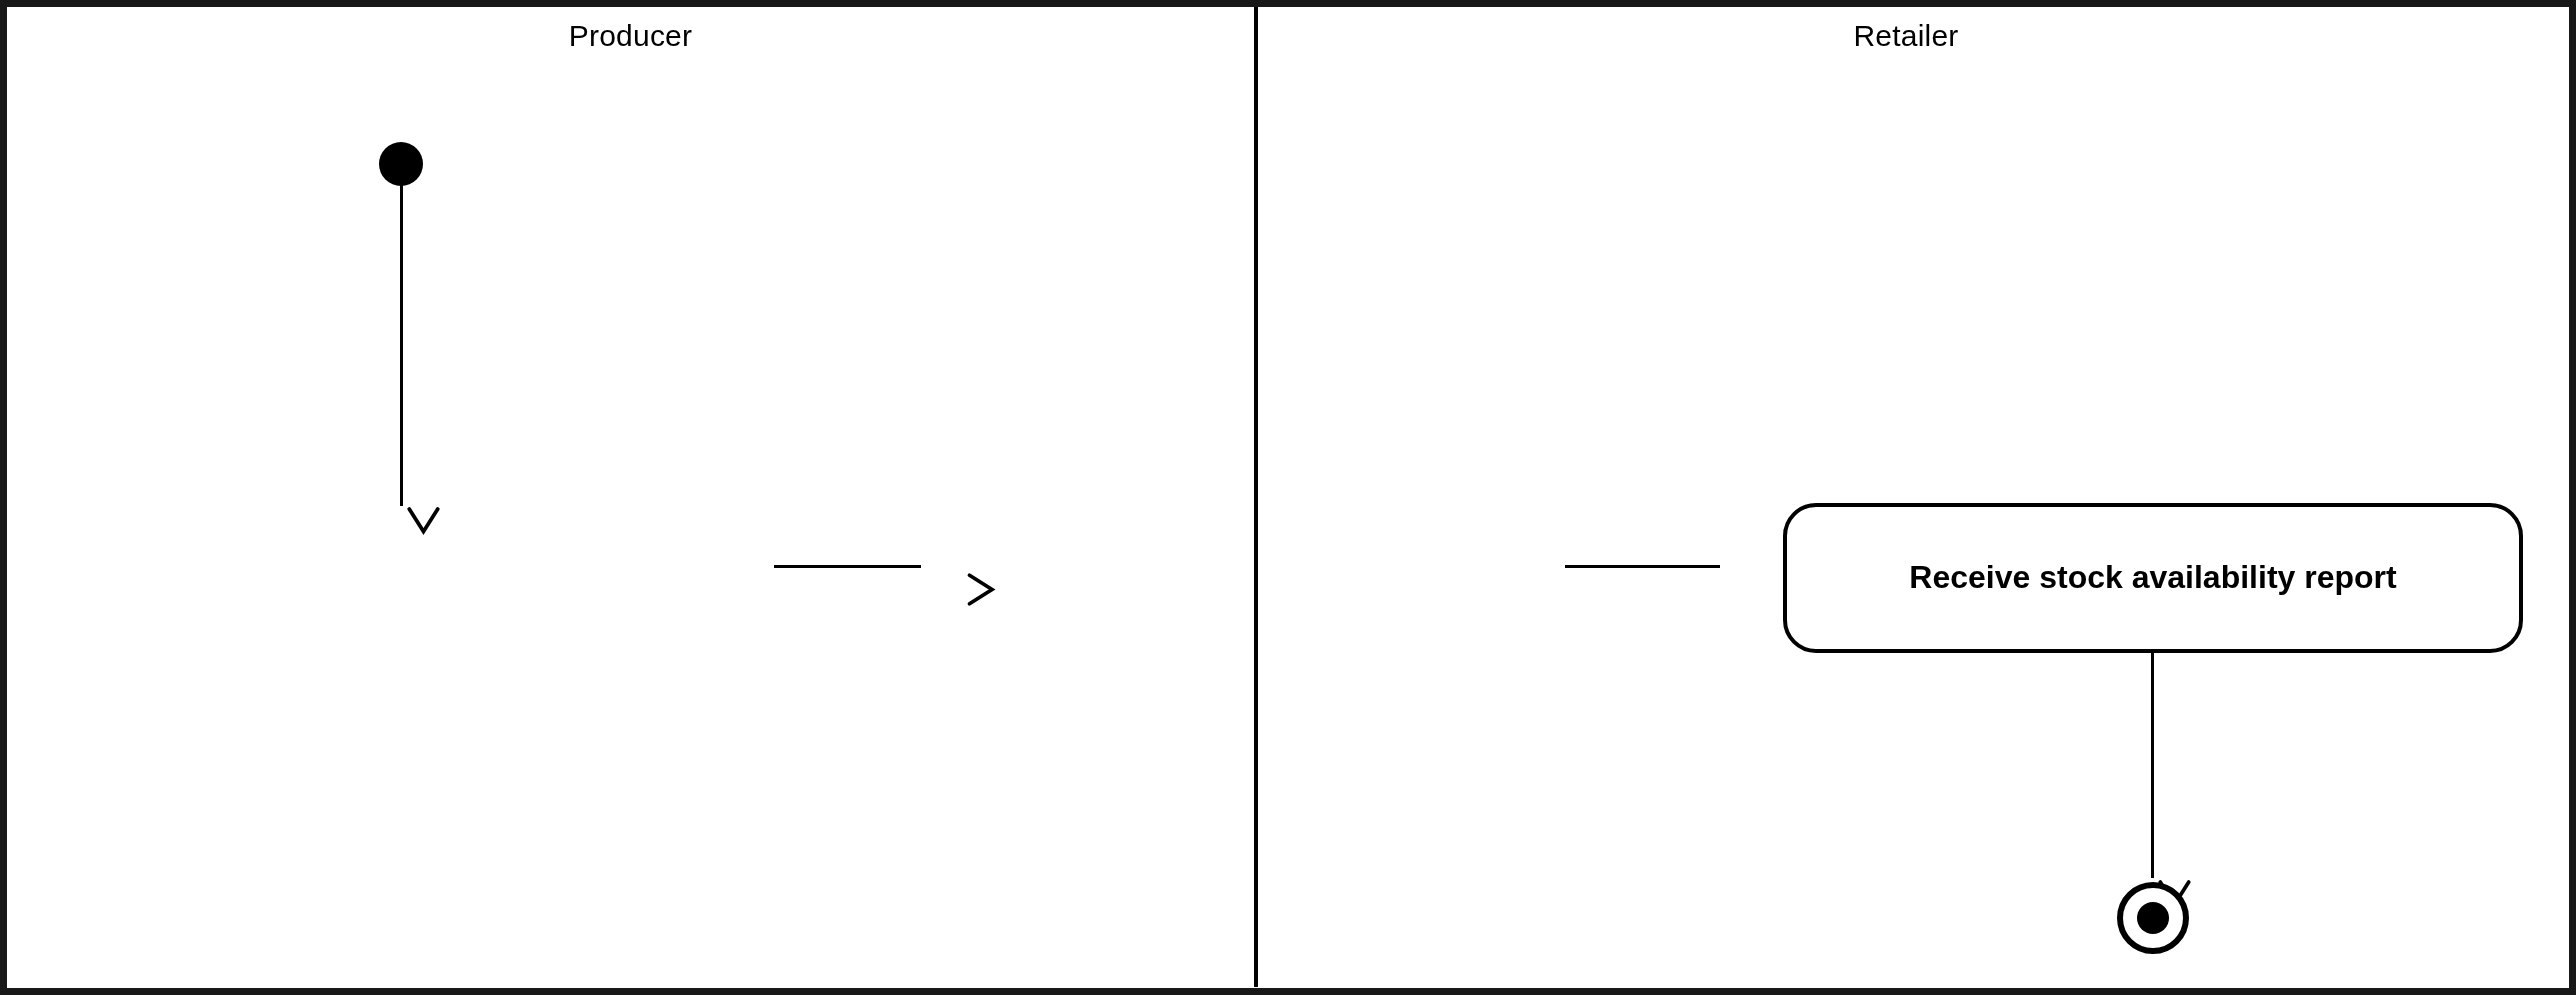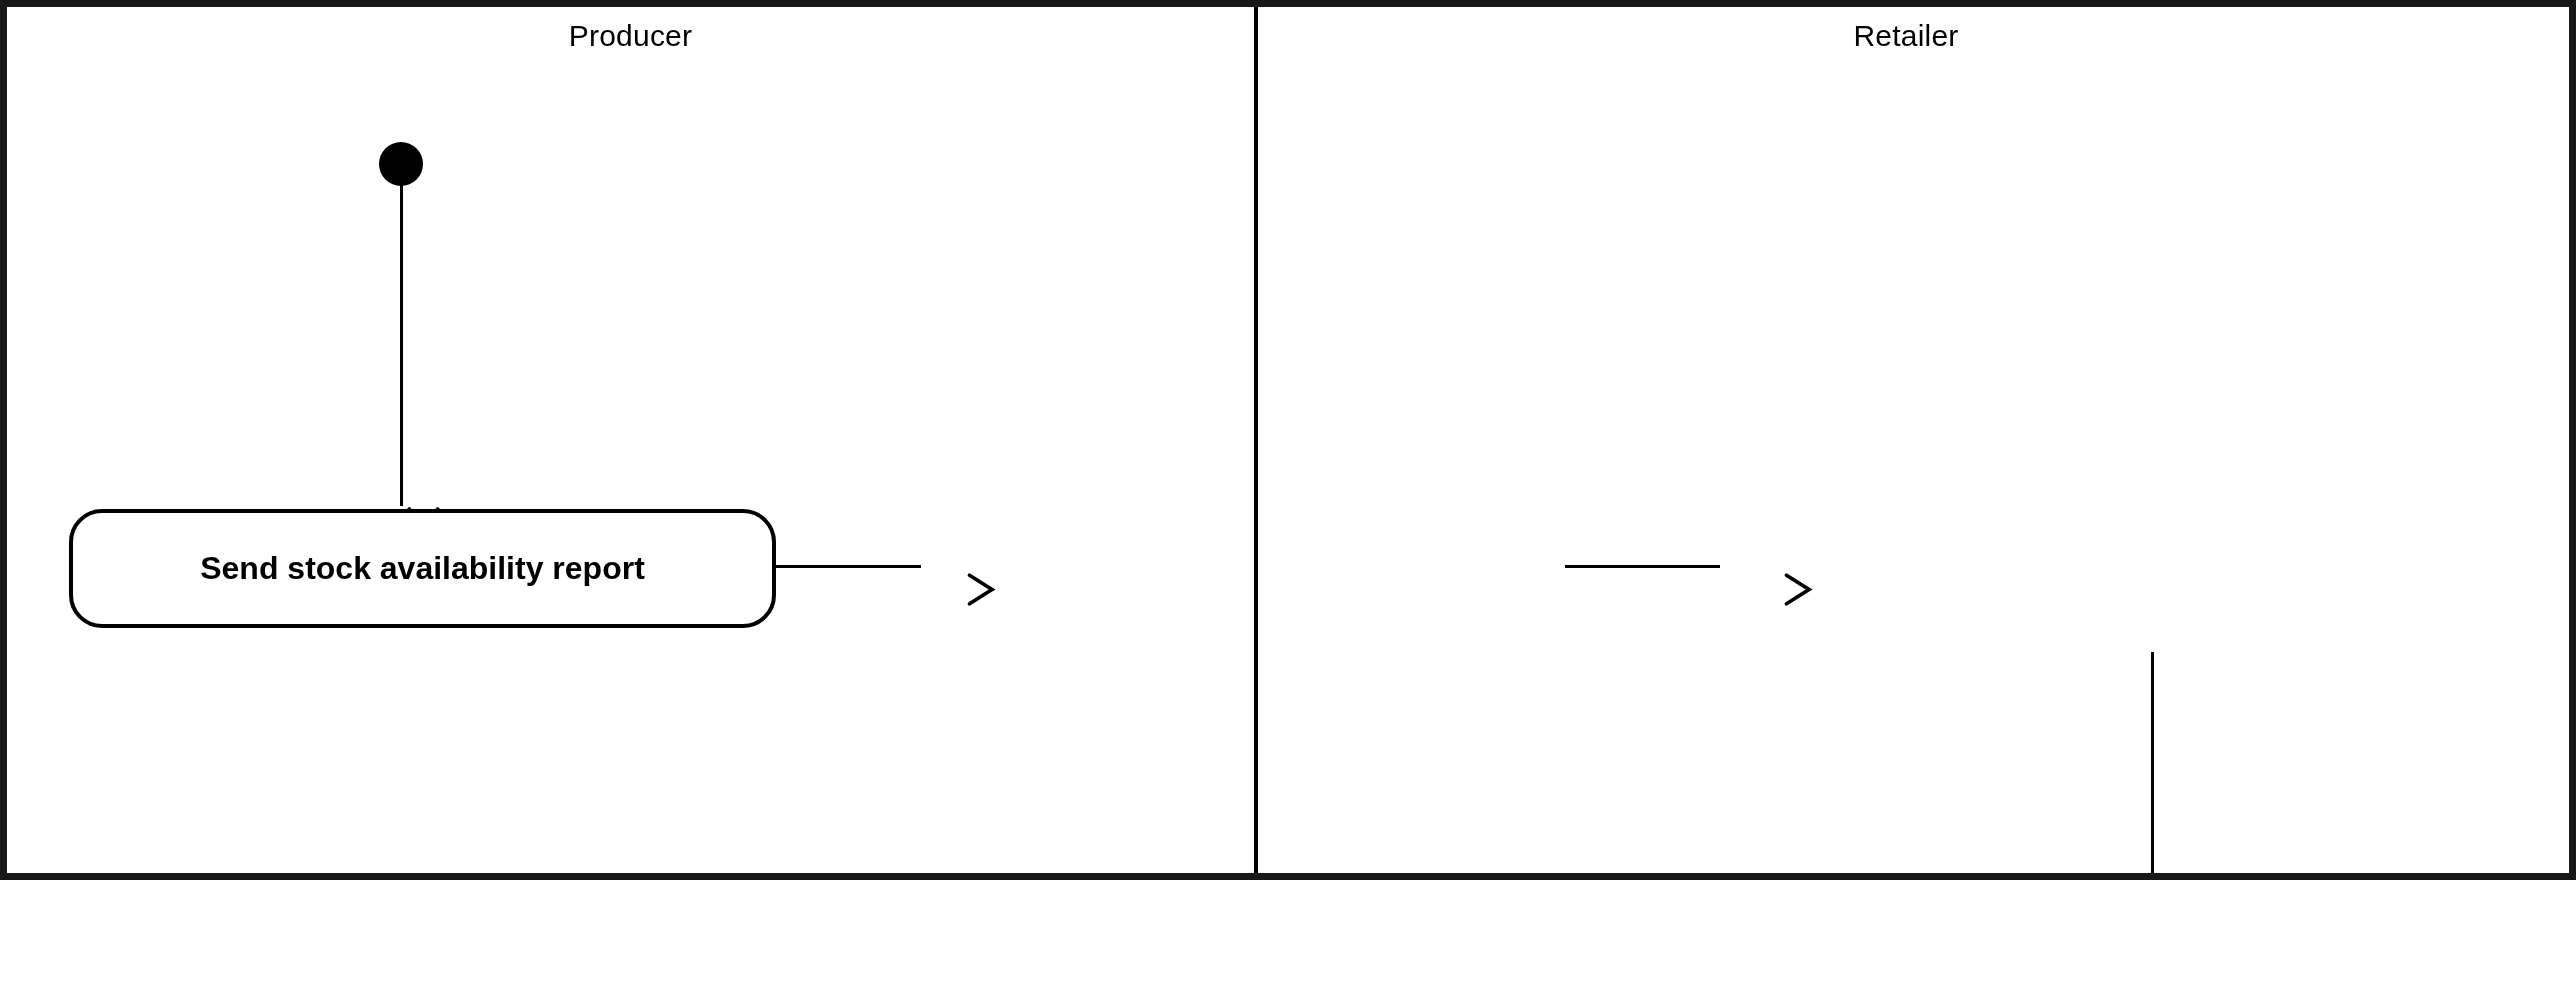--- a/index.html
+++ b/index.html
@@ -6,21 +6,21 @@
     margin: 0;
     padding: 0;
     background: #ffffff;
   }
   body {
     font-family: "Liberation Sans", sans-serif;
   }
   #canvas {
     position: relative;
     width: 2576px;
-    height: 880px;
+    height: 995px;
     background: #ffffff;
     box-sizing: border-box;
     border: 7.5px solid #181818;
     overflow: hidden;
   }
   
   .lane {
     position: absolute;
     top: 0;
     bottom: 0;
@@ -179,39 +179,39 @@
 
   <div class="initial-node" id="initial-node"></div>
 
   <div class="edge-line edge-v" id="edge-initial-to-send"></div>
   <div class="arrowhead" id="arrow-initial-to-send">
     <svg width="45" height="45" viewBox="-30 -30 60 60">
       <path d="M -19 -26 L 0 4 L 19 -26" fill="none" stroke="#000000" stroke-width="5" stroke-linecap="round" stroke-linejoin="miter"></path>
     </svg>
   </div>
 
-  <div class="action-node" id="action-send">
-    <span>Send stock availability report</span>
-  </div>
 
   <div class="edge-line edge-h" id="edge-send-to-object"></div>
   <div class="arrowhead" id="arrow-send-to-object">
     <svg width="45" height="45" viewBox="-30 -30 60 60">
       <path d="M -28 -19 L 2 0 L -28 19" fill="none" stroke="#000000" stroke-width="5" stroke-linecap="round" stroke-linejoin="miter"></path>
     </svg>
   </div>
 
 
   <div class="edge-line edge-h" id="edge-object-to-receive"></div>
   <div class="arrowhead" id="arrow-object-to-receive">
     <svg width="45" height="45" viewBox="-30 -30 60 60">
       <path d="M -28 -19 L 2 0 L -28 19" fill="none" stroke="#000000" stroke-width="5" stroke-linecap="round" stroke-linejoin="miter"></path>
     </svg>
   </div>
 
+  <div class="action-node" id="action-receive">
+    <span>Receive stock availability report</span>
+  </div>
 
   <div class="edge-line edge-v" id="edge-receive-to-final"></div>
   <div class="arrowhead" id="arrow-receive-to-final">
     <svg width="45" height="45" viewBox="-30 -30 60 60">
       <path d="M -19 -26 L 0 4 L 19 -26" fill="none" stroke="#000000" stroke-width="5" stroke-linecap="round" stroke-linejoin="miter"></path>
     </svg>
   </div>
 
   <div class="final-node" id="final-node">
     <div class="final-node-core"></div>

